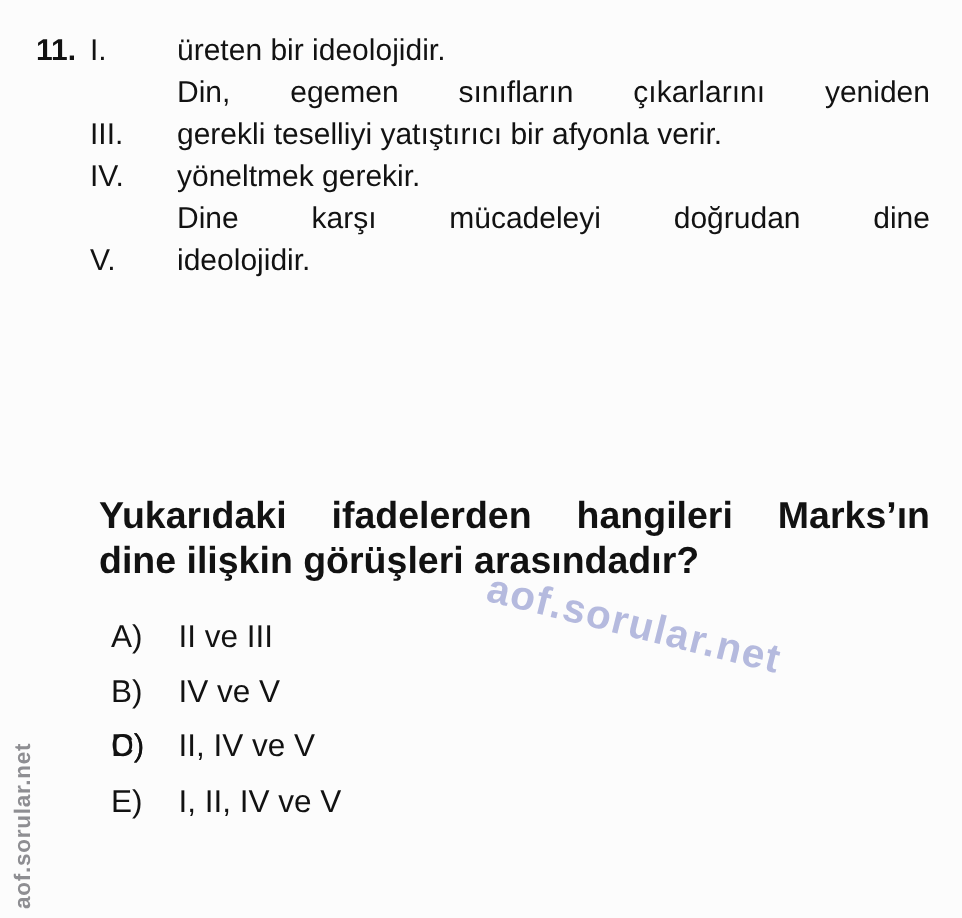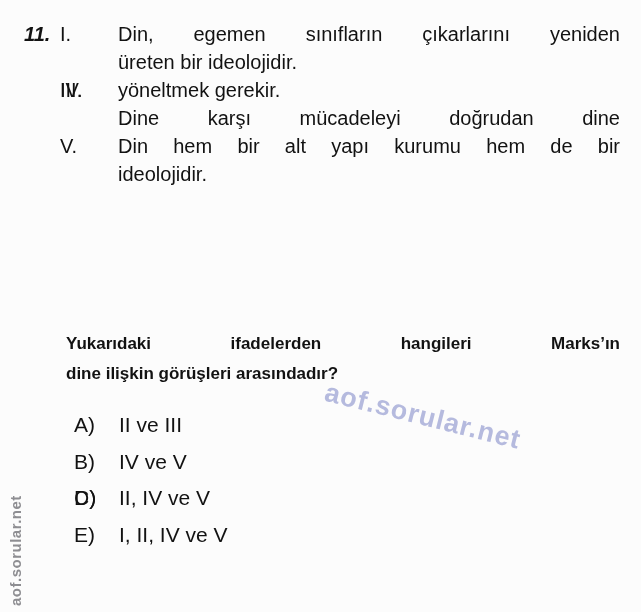--- a/index.html
+++ b/index.html
@@ -14,21 +14,20 @@
   }
 
   
   .qnum {
     position: absolute;
     left: 24px;
     top: 20px;
     font-size: 20px;
     line-height: 28px;
     font-weight: bold;
-    font-style: italic;
   }
 
   
   .statements {
     position: absolute;
     left: 60px;
     top: 20px;
     width: 560px;
   }
   .statement { position: relative; padding-left: 58px; }
@@ -51,21 +50,21 @@
   }
 
   
   .stem {
     position: absolute;
     left: 66px;
     top: 329px;
     width: 554px;
     font-weight: bold;
   }
-  .stem-line { font-size: 17px; line-height: 30px; }
+  .stem-line { font-size: 25px; line-height: 30px; }
   .stem-line.just { text-align: justify; text-align-last: justify; }
 
   
   .options {
     position: absolute;
     left: 74px;
     top: 413px;
   }
   .option {
     position: relative;
@@ -112,38 +111,38 @@
 
   <div class="wm-diagonal">aof.sorular.net</div>
   <div class="wm-vertical">aof.sorular.net</div>
 
   <div class="qnum">11.</div>
 
   <div class="statements">
 
     <div class="statement">
       <span class="numeral">I.</span>
+      <div class="s-line">üreten bir ideolojidir.</div>
       <div class="s-line just">Din, egemen sınıfların çıkarlarını yeniden</div>
-      <div class="s-line">üreten bir ideolojidir.</div>
     </div>
 
 
     <div class="statement">
       <span class="numeral">III.</span>
+      <div class="s-line">gerekli teselliyi yatıştırıcı bir afyonla verir.</div>
     </div>
 
     <div class="statement">
       <span class="numeral">IV.</span>
       <div class="s-line">yöneltmek gerekir.</div>
       <div class="s-line just">Dine karşı mücadeleyi doğrudan dine</div>
     </div>
 
     <div class="statement">
       <span class="numeral">V.</span>
-      <div class="s-line just">Din hem bir alt yapı kurumu hem de bir</div>
       <div class="s-line">ideolojidir.</div>
     </div>
 
   </div>
 
   <div class="stem">
     <div class="stem-line just">Yukarıdaki ifadelerden hangileri Marks’ın</div>
     <div class="stem-line">dine ilişkin görüşleri arasındadır?</div>
   </div>
 

